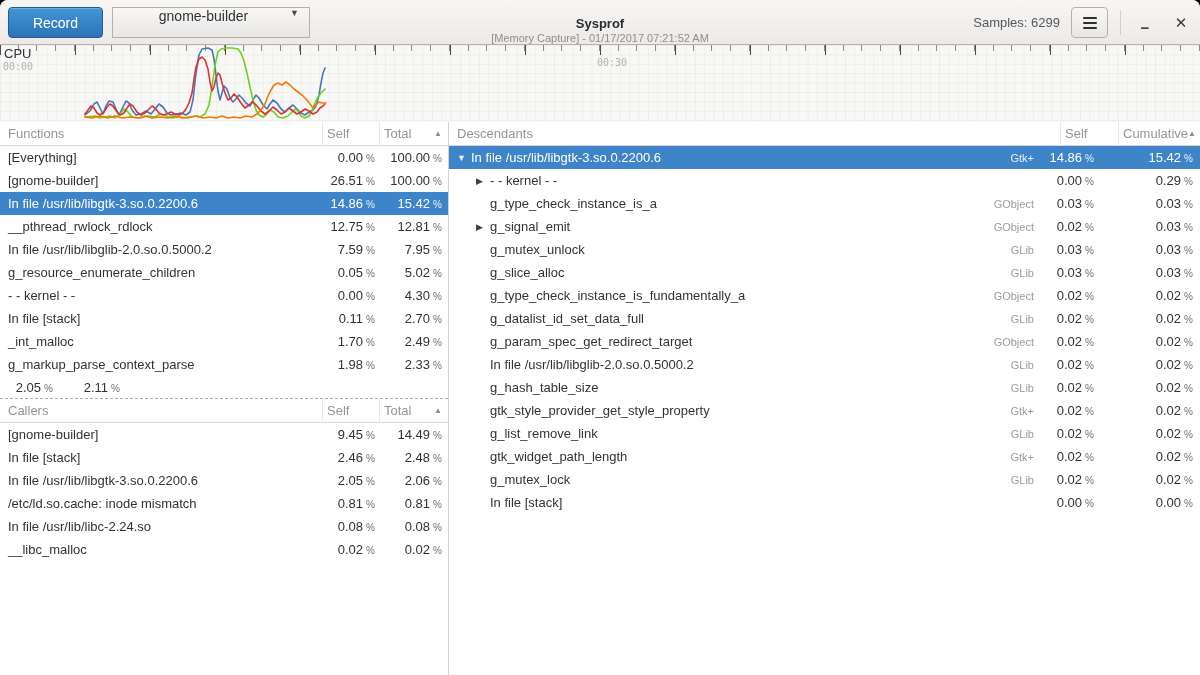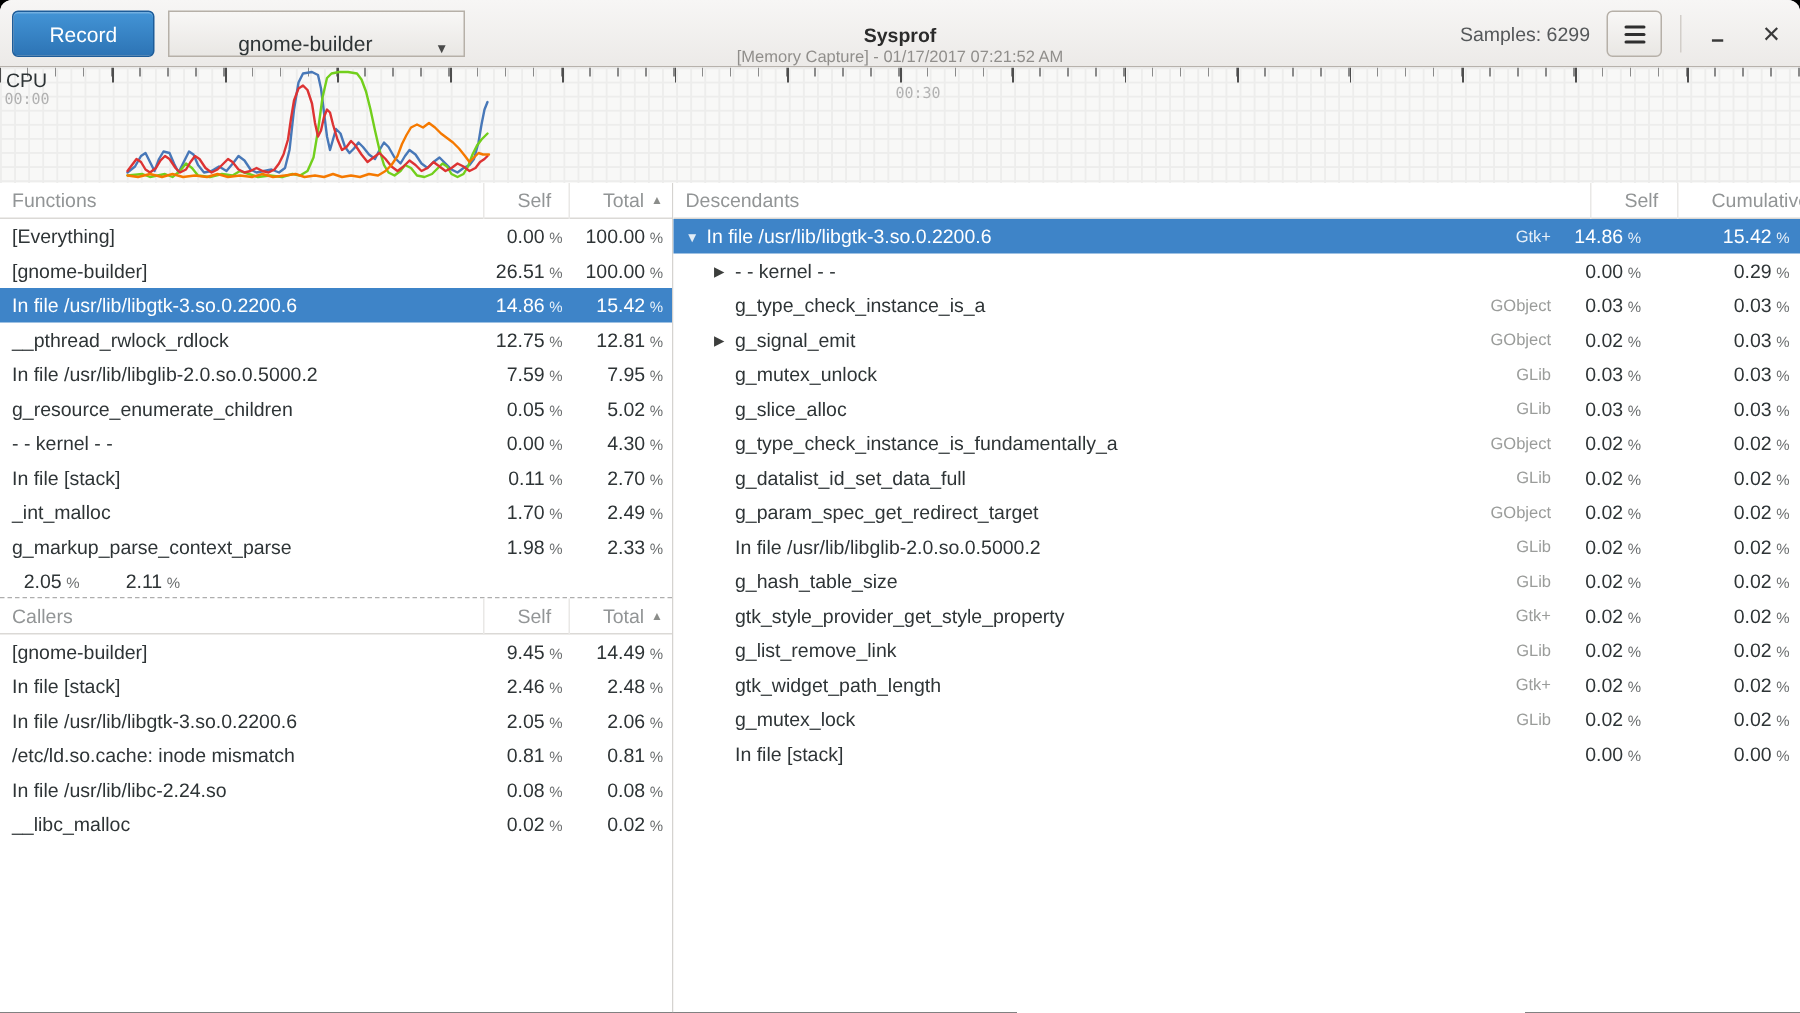--- a/index.html
+++ b/index.html
@@ -22,21 +22,21 @@
     position:absolute; left:8px; top:7px; width:95px; height:31px;
     background:linear-gradient(to bottom,#4394d6 0%,#2d74b5 100%);
     border:1px solid #1d5c99; border-radius:4px;
     color:#fff; font-size:14px; display:flex; align-items:center; justify-content:center;
     box-shadow:inset 0 1px 0 rgba(255,255,255,.25);
   }
   .btn-process {
     position:absolute; left:112px; top:7px; width:198px; height:31px;
     background:linear-gradient(to bottom,#f8f7f6 0%,#e9e7e4 100%);
     border:1px solid #b6b0a8; border-radius:0;
-    display:flex; align-items:flex-end; padding:0 10px;
+    display:flex; align-items:flex-start; padding:0 10px;
     font-size:14px; color:#2e3436;
   }
   .btn-process .label { flex:1; text-align:center; }
   .caret { font-size:9px; color:#4a4a4a; margin-left:6px; }
   .titlebox { position:absolute; left:0; right:0; top:0; height:45px;
     display:flex; flex-direction:column; align-items:center; justify-content:flex-end; pointer-events:none; }
   .title { font-weight:bold; font-size:13px; color:#2b2b2b; line-height:15px; }
   .subtitle { font-size:11px; color:#908e8b; line-height:14px; }
   .samples { position:absolute; right:140px; top:0; height:45px; display:flex; align-items:center;
     font-size:13px; color:#55585a; }
@@ -81,21 +81,21 @@
   .graph svg { position:absolute; left:0; top:0; z-index:2; }
 
   
   .panels { flex:1; display:flex; min-height:0;justify-content:center; }
   .panel-left { width:449px; flex:0 0 449px; border-right:1px solid #d5d3d0; display:flex; flex-direction:column; background:#fff; }
   .panel-right { flex:1; display:flex; flex-direction:column; background:#fff; }
 
   .thead { height:24px; flex:0 0 24px; display:flex; align-items:center;
     border-bottom:1px solid #dbd9d6; color:#929596; background:#fff; }
   .thead .h-name { flex:1; padding-left:8px; }
-  .thead .h-cell { border-left:1px solid #e9e8e6; height:24px; display:flex; align-items:center; padding-left:22px; }
+  .thead .h-cell { border-left:1px solid #e9e8e6; height:24px; display:flex; align-items:center; padding-left:4px; }
   .h-self-l { width:57px; }
   .h-total-l { width:69px; }
   .h-self-r { width:58px; }
   .h-total-r { width:82px; }
   .sort-arrow { margin-left:auto; margin-right:6px; font-size:8px; color:#8b8d8a; }
 
   .tbody { display:flex; flex-direction:column; }
   .trow { height:23px; flex:0 0 23px; display:flex; align-items:center; color:#2e3436; }
   .trow .c-name { flex:1; padding-left:8px; white-space:nowrap; overflow:hidden; display:flex; align-items:center; }
   .c-self-l { width:57px; text-align:right; padding-right:4px; }

